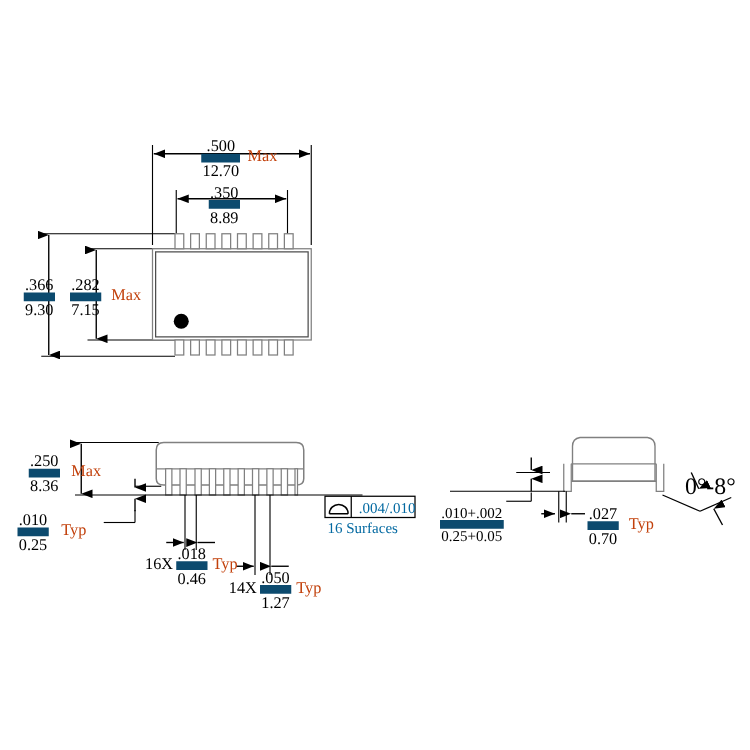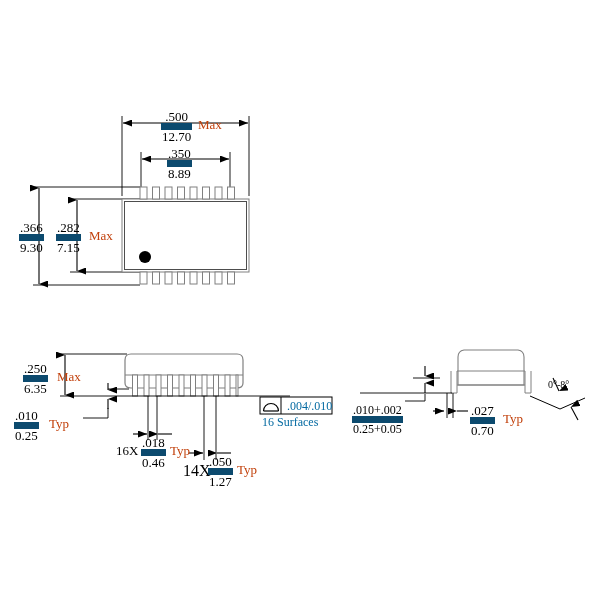--- a/index.html
+++ b/index.html
@@ -253,53 +253,53 @@
   </div>
 
   <div class="frac" style="left:56px; top:221px; font-size:13px;">
     <span class="num">.282</span>
     <span class="den">7.15</span>
   </div>
   <div class="suffix" style="left:89px; top:228px; font-size:13px;">Max</div>
 
   <div class="frac" style="left:23px; top:362px; font-size:13px;">
     <span class="num">.250</span>
-    <span class="den">6.35</span>
+    <span class="den">8.36</span>
   </div>
   <div class="suffix" style="left:57px; top:369px; font-size:13px;">Max</div>
 
   <div class="frac" style="left:14px; top:409px; font-size:13px;text-align:right;">
     <span class="num">.010</span>
     <span class="den">0.25</span>
   </div>
   <div class="suffix" style="left:49px; top:416px; font-size:13px;">Typ</div>
 
   <div class="prefix" style="left:116px; top:443px; font-size:13px;">16X</div>
   <div class="frac" style="left:141px; top:436px; font-size:13px;">
     <span class="num">.018</span>
     <span class="den">0.46</span>
   </div>
   <div class="suffix" style="left:170px; top:443px; font-size:13px;">Typ</div>
 
-  <div class="prefix" style="left:183px; top:462px; font-size:16px;">14X</div>
+  <div class="prefix" style="left:183px; top:462px; font-size:13px;">14X</div>
   <div class="frac" style="left:208px; top:455px; font-size:13px;">
     <span class="num">.050</span>
     <span class="den">1.27</span>
   </div>
   <div class="suffix" style="left:237px; top:462px; font-size:13px;">Typ</div>
 
   <div class="fcf-text" style="left:287px; top:399px; font-size:12px;">.004/.010</div>
   <div class="fcf-text" style="left:262px; top:415px; font-size:12px;">16 Surfaces</div>
 
   <div class="frac" style="left:352px; top:404px; font-size:12px;">
     <span class="num">.010+.002</span>
     <span class="den">0.25+0.05</span>
   </div>
 
   <div class="frac" style="left:470px; top:404px; font-size:13px;">
     <span class="num">.027</span>
     <span class="den">0.70</span>
   </div>
   <div class="suffix" style="left:503px; top:411px; font-size:13px;">Typ</div>
 
-  <div class="txt" style="left:548px; top:380px; font-size:10px;text-align:center;">0°-8°</div>
+  <div class="txt" style="left:548px; top:380px; font-size:19px;text-align:center;">0°-8°</div>
 
 </div>
 
 </body></html>

